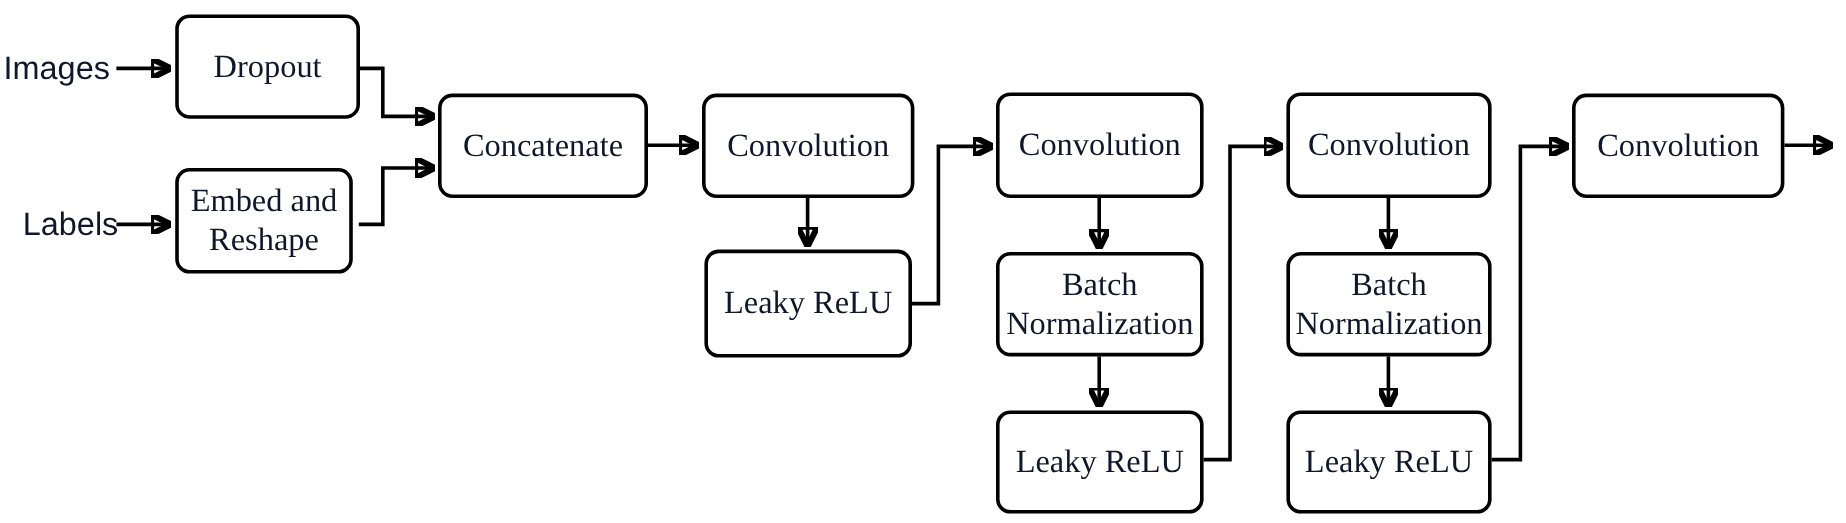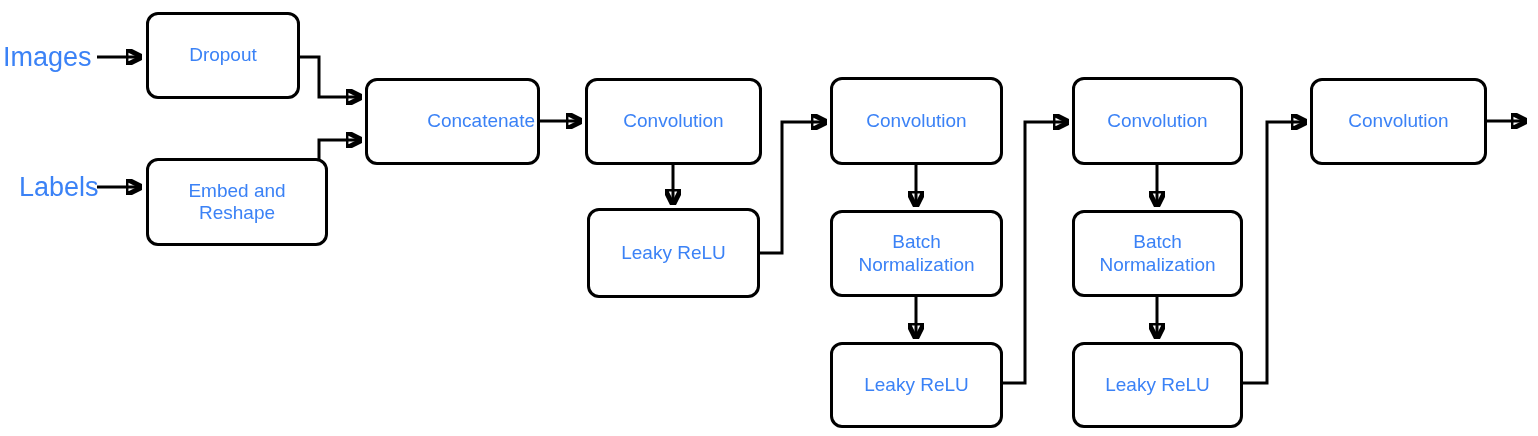--- a/index.html
+++ b/index.html
@@ -2,21 +2,21 @@
 <html><head>
 <meta charset="utf-8">
 <style>
   html, body { margin: 0; padding: 0; background: #ffffff; }
   #canvas {
     position: relative;
     width: 1538px;
     height: 436px;
     background: #ffffff;
     font-family: "Liberation Sans", "DejaVu Sans", sans-serif;
-    color: #3b82f6;
+    color: #0f172a;
     overflow: hidden;
   }
   #edges-layer {
     position: absolute;
     left: 0; top: 0;
     width: 1538px; height: 436px;
   }
   #edges-layer path {
     fill: none;
     stroke: #000000;
@@ -26,23 +26,24 @@
   .node {
     position: absolute;
     box-sizing: border-box;
     background: #ffffff;
     border: 3px solid #000000;
     border-radius: 12px;
     display: flex;
     align-items: center;
     justify-content: center;
     text-align: center;
-    font-size: 19px;
+    font-size: 27px;
     line-height: 1.18;
     padding: 17px 2px;
+    font-family: Liberation Serif, serif;
   }
   .io-label {
     position: absolute;
     font-size: 27px;
     line-height: 32px;
     white-space: nowrap;
   }
 </style>
 </head>
 <body>
@@ -71,25 +72,25 @@
     <path d="M 1487 121 H 1525" marker-end="url(#arrow)"></path>
   </svg>
 
   <div class="io-label" style="left: 3px; top: 41px;">Images</div>
   <div class="io-label" style="left: 7px; top: 171px; margin-left: 12px;">Labels</div>
 
   <div class="node" style="left: 146px; top: 12px; width: 154px; height: 87px;">
     <span>Dropout</span>
   </div>
 
-  <div class="node" style="left: 146px; top: 158px; width: 182px; height: 88px;">
+  <div class="node" style="left: 146px; top: 140px; width: 148px; height: 88px;">
     <span>Embed and Reshape</span>
   </div>
 
-  <div class="node" style="left: 365px; top: 78px; width: 175px; height: 87px; justify-content: flex-end;">
+  <div class="node" style="left: 365px; top: 78px; width: 175px; height: 87px;">
     <span>Concatenate</span>
   </div>
 
   <div class="node" style="left: 585px; top: 78px; width: 177px; height: 87px;">
     <span>Convolution</span>
   </div>
 
   <div class="node" style="left: 587px; top: 208px; width: 173px; height: 90px;">
     <span>Leaky ReLU</span>
   </div>

